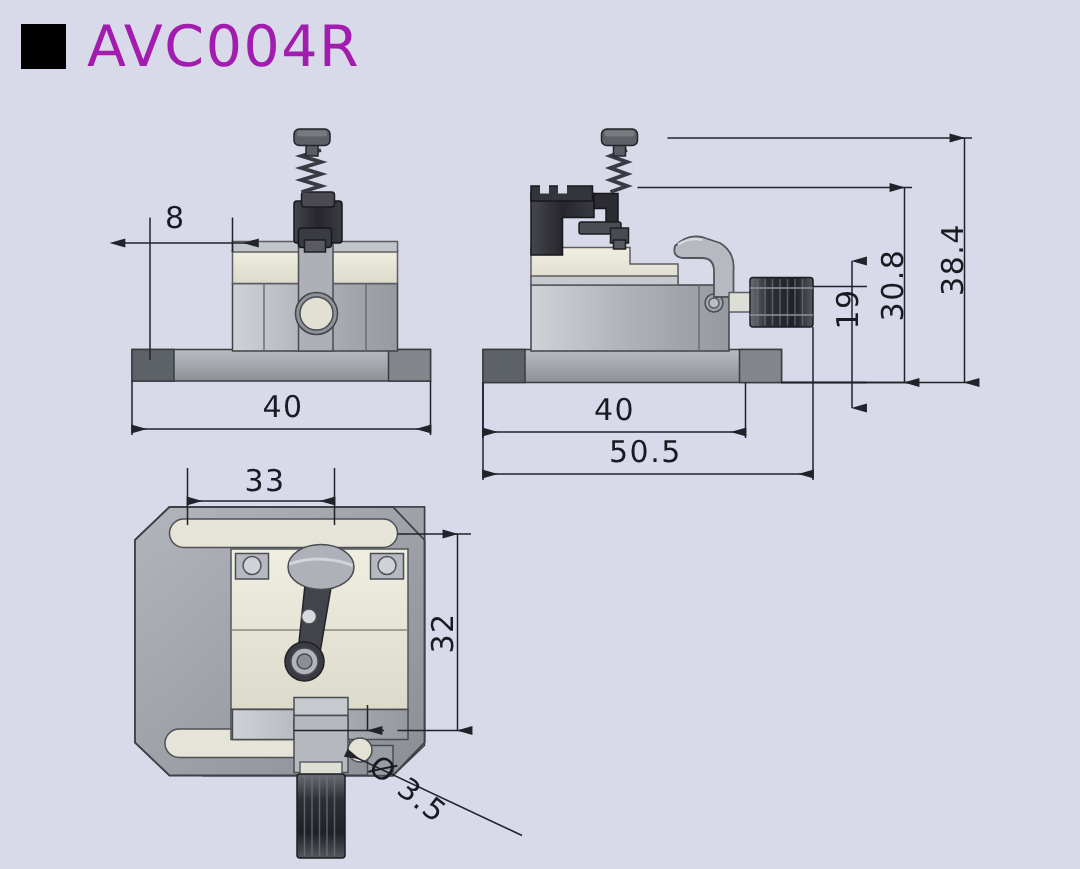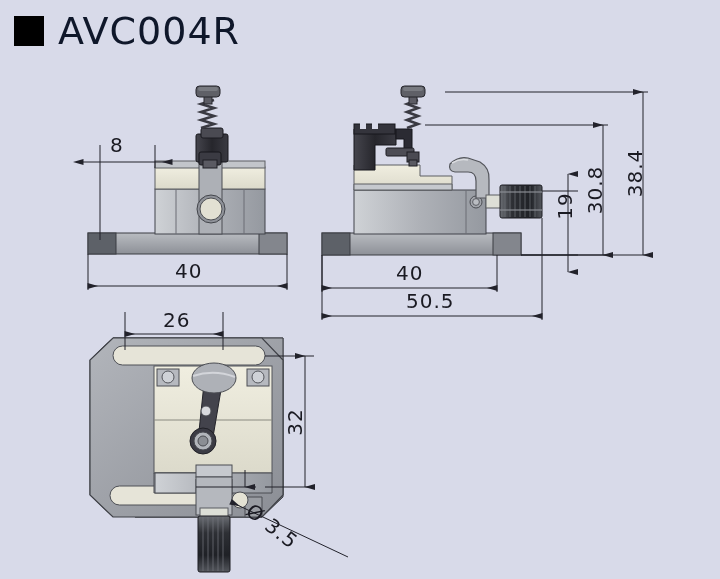--- a/index.html
+++ b/index.html
@@ -16,21 +16,21 @@
   .title-row{
     position:absolute;left:14px;top:12px;
     display:flex;align-items:center;gap:14px;
     pointer-events:none;
   }
   .title-bullet{
     width:30px;height:30px;background:#000;display:block;
   }
   .title-text{
     font-family:"DejaVu Sans", sans-serif;
-    font-size:38px;letter-spacing:1px;color:#0f172a;line-height:1;
+    font-size:38px;letter-spacing:1px;color:#a21caf;line-height:1;
     white-space:nowrap;
   }
 
   .dim{
     position:absolute;
     font-family:"DejaVu Sans", sans-serif;
     font-size:20px;
     color:#1a1a22;
     white-space:nowrap;
     line-height:1;
@@ -296,15 +296,15 @@
 <div class="dim" style="left:110px;top:135px;">8</div>
 <div class="dim" style="left:175px;top:261px;">40</div>
 
 <div class="dim rot90" style="left:551px;top:196px;">19</div>
 <div class="dim rot90" style="left:571px;top:180px;">30.8</div>
 <div class="dim rot90" style="left:611px;top:163px;">38.4</div>
 
 <div class="dim" style="left:396px;top:263px;">40</div>
 <div class="dim" style="left:406px;top:291px;">50.5</div>
 
-<div class="dim" style="left:163px;top:310px;">26</div>
+<div class="dim" style="left:163px;top:310px;">33</div>
 <div class="dim rot90" style="left:281px;top:412px;">32</div>
 <div class="dim rotdiag" style="left:255px;top:500px;">Ø 3.5</div>
 
 </body></html>

